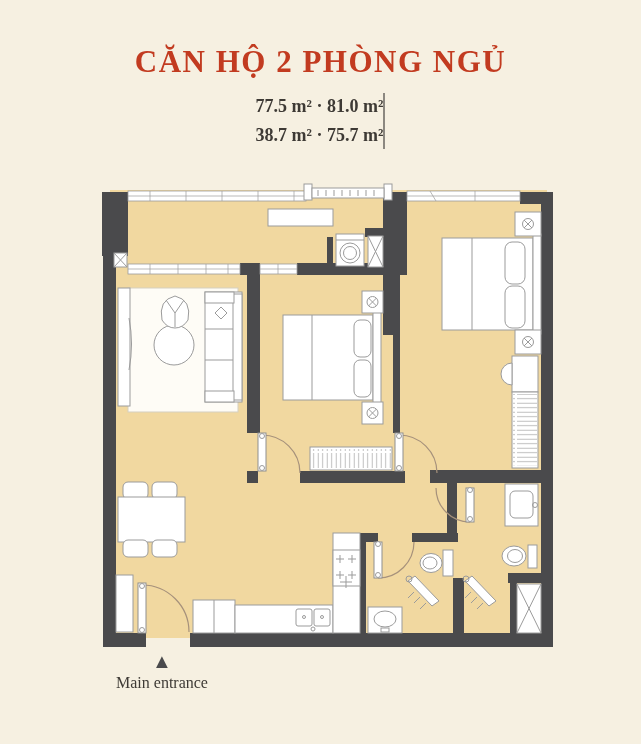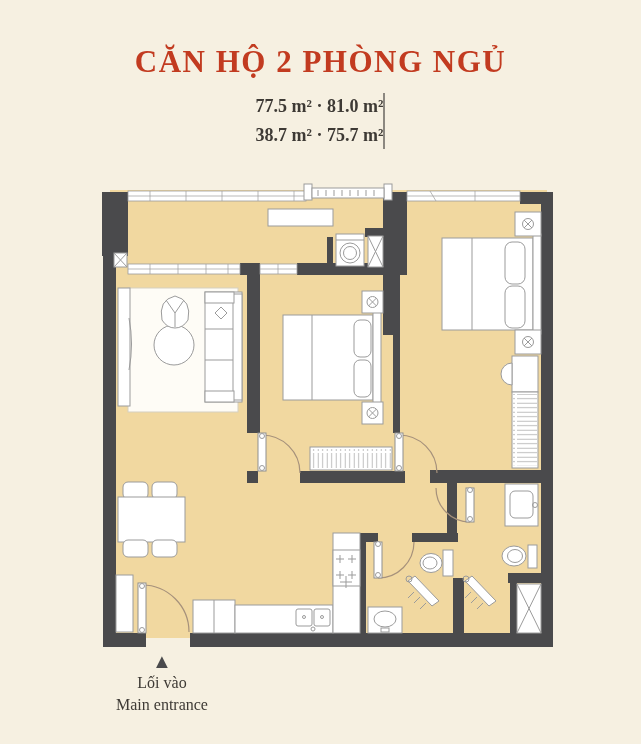--- a/index.html
+++ b/index.html
@@ -315,17 +315,16 @@
       <g>
         <rect class="f" x="417" y="408" width="24" height="49"></rect>
         <path class="fn" d="M417,408 L441,457 M441,408 L417,457"></path>
       </g>
     </g>
   </svg>
   </div>
 
   <div class="footer">
     <span class="entrance-marker">▲</span>
-    <div class="entrance-line">Lối vào</div>
     <div class="entrance-line">Main entrance</div>
   </div>
 
 </div>
 
 </body></html>

